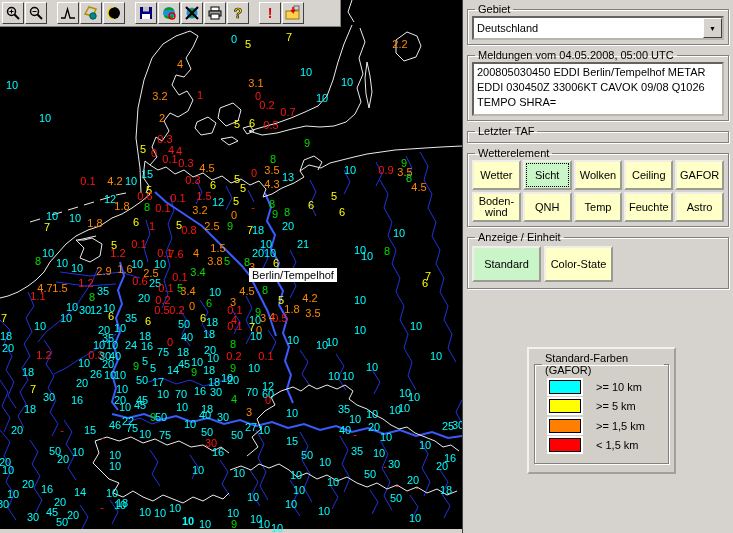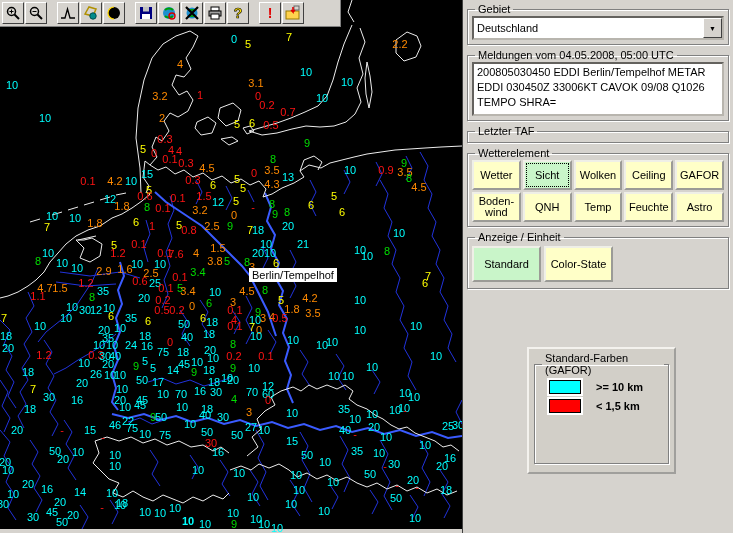--- a/index.html
+++ b/index.html
@@ -44,21 +44,21 @@
   .anzbtn{width:65px;height:32px;border:2px outset #efefe7;font-size:11px;
           display:flex;align-items:center;justify-content:center;}
   .anzbtn.green{background:#c9f5c9;}
   .anzbtn.yellow{background:#ffffc8;}
   
   #legendpanel{position:absolute;left:64px;top:347px;width:149px;height:127px;background:#d2cfc8;
                border:2px outset #f4f2ee;box-sizing:border-box;padding:3px 5px;}
   #legendpanel fieldset{height:112px;box-sizing:border-box;}
   .lrow{display:flex;align-items:center;height:19.5px;}
   .sw{width:30px;height:12px;border:1px solid #000;box-shadow:0 0 0 2px #fff;margin:0 15px 0 10px;flex:none;}
-  .lbl{font-size:11px;font-weight:bold;}
+  .lbl{font-size:11px;}
 </style>
 </head>
 <body>
 
 <div id="map">
   <svg id="maplines" width="462" height="529" viewBox="0 0 462 529">
     <g fill="none" stroke="#2233dd" stroke-width="1">
       <path d="M28,292 34,306 26,318 32,332 24,344 30,356 22,368 28,380 20,392 26,404 18,416 24,428"></path>
       <path d="M0,320 10,330 4,344 12,356 6,370 14,382 8,396 16,408"></path>
       <path d="M44,340 52,352 46,364 54,376 48,388 56,400 50,412 58,424 52,436"></path>
@@ -582,19 +582,27 @@
 
   <div id="legendpanel">
     <fieldset class="grp">
       <legend>Standard-Farben (GAFOR)</legend>
       <div id="legend-rows">
           <div class="lrow">
             <span class="sw" style="background: rgb(0, 255, 255);"></span>
             <span class="lbl">&gt;= 10 km</span>
           </div>
           <div class="lrow">
+            <span class="sw" style="background: rgb(255, 255, 0);"></span>
+            <span class="lbl">&gt;= 5 km</span>
+          </div>
+          <div class="lrow">
+            <span class="sw" style="background: rgb(255, 128, 0);"></span>
+            <span class="lbl">&gt;= 1,5 km</span>
+          </div>
+          <div class="lrow">
             <span class="sw" style="background: rgb(255, 0, 0);"></span>
             <span class="lbl">&lt; 1,5 km</span>
           </div>
         </div>
     </fieldset>
   </div>
 </div>
 
 </body></html>

